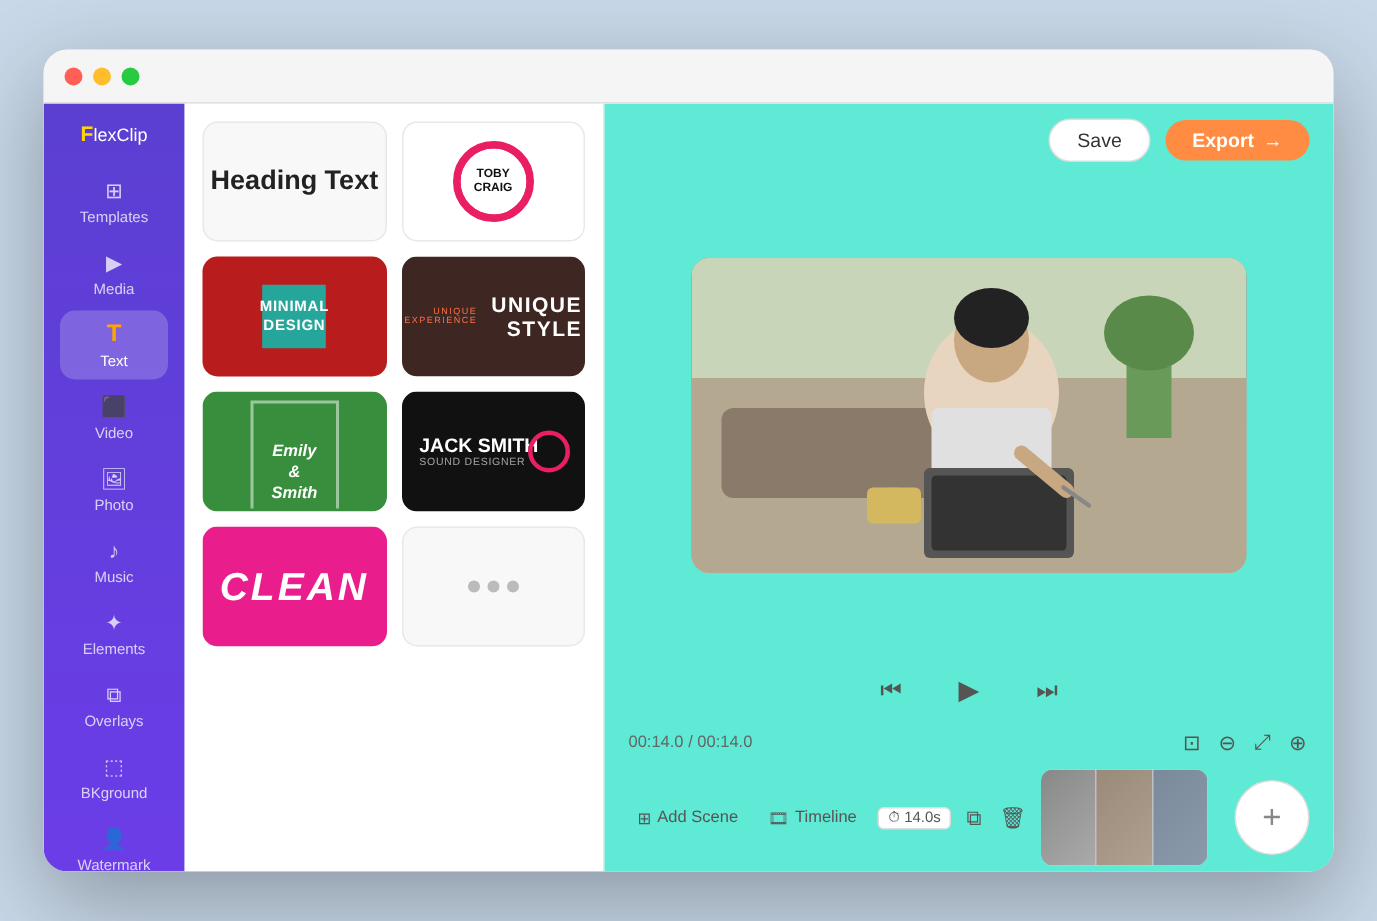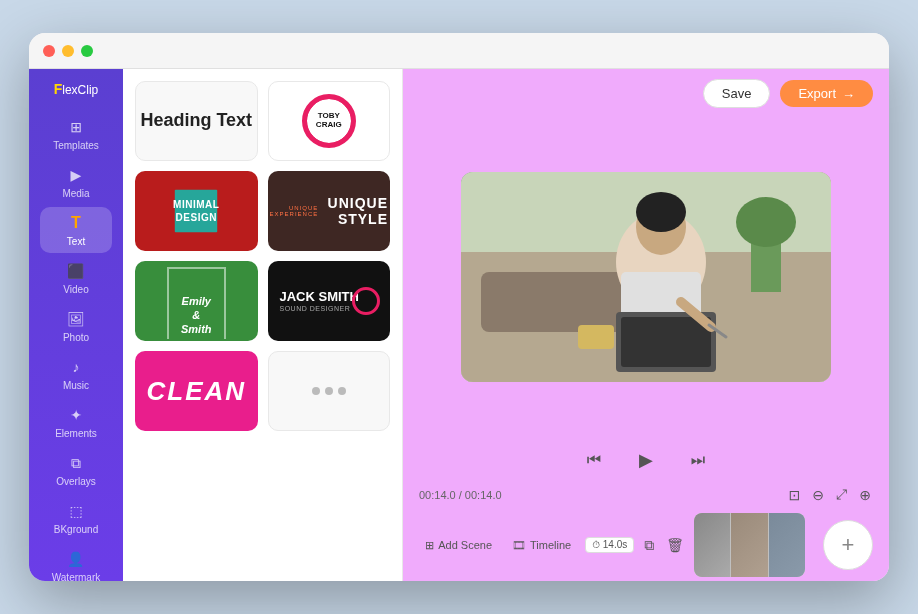--- a/index.html
+++ b/index.html
@@ -277,21 +277,21 @@
       gap: 5px;
     }
     .dot {
       width: 8px; height: 8px;
       background: #bbb;
       border-radius: 50%;
     }
     
     .right-panel {
       flex: 1;
-      background: #f0abfc;
+      background: #5eead4;
       display: flex;
       flex-direction: column;
     }
     .top-bar {
       display: flex;
       align-items: center;
       justify-content: flex-end;
       padding: 10px 16px;
       gap: 10px;
     }
@@ -304,21 +304,21 @@
       font-weight: 500;
       cursor: pointer;
       color: #333;
     }
     .btn-export {
       background: #ff8c42;
       border: none;
       border-radius: 20px;
       padding: 6px 18px;
       font-size: 13px;
-      font-weight: 400;
+      font-weight: 700;
       cursor: pointer;
       color: white;
       display: flex;
       align-items: center;
       gap: 6px;
     }
     .preview-area {
       flex: 1;
       display: flex;
       align-items: center;

